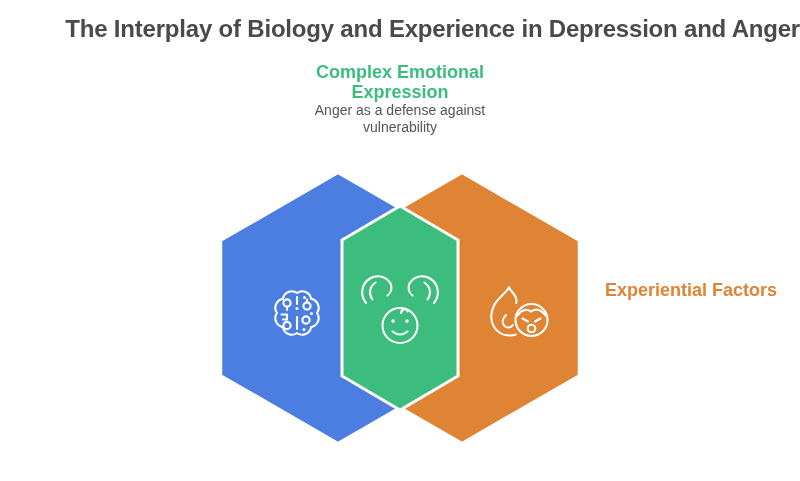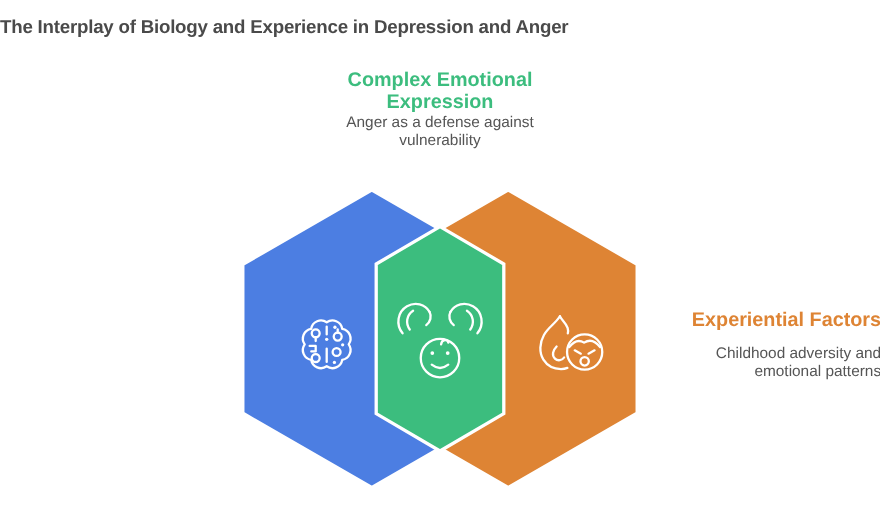--- a/index.html
+++ b/index.html
@@ -2,31 +2,31 @@
 <html style="--blue: #4c7ee2; --green: #3cbd7e; --orange: #de8434; --textDark: #4a4a4a; --textBody: #555555; --iconStroke: #ffffff;"><head>
 <meta charset="utf-8">
 <style>
   html,body { margin:0; padding:0; background:#fff; }
   .stage {
     position:relative; width:800px; height:481px; background:#fff;
     font-family:"Liberation Sans", sans-serif; overflow:hidden;
   }
   .page-title {
     position:absolute; top:15px; left:0; right:0; margin:0;
-    text-align:left; font-size:17px; font-weight:700;
+    text-align:right; font-size:24px; font-weight:700;
     letter-spacing:-0.2px; color:var(--textDark,#4a4a4a);
   }
   .diagram-svg { position:absolute; left:0; top:0; }
   .label { position:absolute; }
   .label h2 { margin:0; font-size:18px; font-weight:700; line-height:20px; }
   .label p  { margin:0; font-size:14px; color:var(--textBody,#555); line-height:17px; }
   .label-center { left:288px; width:224px; top:62px; text-align:center; }
   .label-center p { }
   .label-left  { left:0px; width:193px; top:280px; text-align:right; }
-  .label-right { left:605px; width:196px; top:280px; text-align:right; }
+  .label-right { left:605px; width:196px; top:280px; text-align:left; }
   .label-left p, .label-right p { margin-top:12px; }
   .heading-green  { color:var(--green,#3cbd7e); }
   .heading-blue   { color:var(--blue,#4c7ee2); }
   .heading-orange { color:var(--orange,#de8434); }
 </style>
 </head>
 <body>
 
 <div class="stage">
 
@@ -87,16 +87,15 @@
   </svg>
 
   <div class="label label-center">
     <h2 class="heading-green">Complex Emotional Expression</h2>
     <p>Anger as a defense against vulnerability</p>
   </div>
 
 
   <div class="label label-right">
     <h2 class="heading-orange">Experiential Factors</h2>
-    <p>Childhood adversity and emotional patterns</p>
   </div>
 
 </div>
 
 </body></html>

